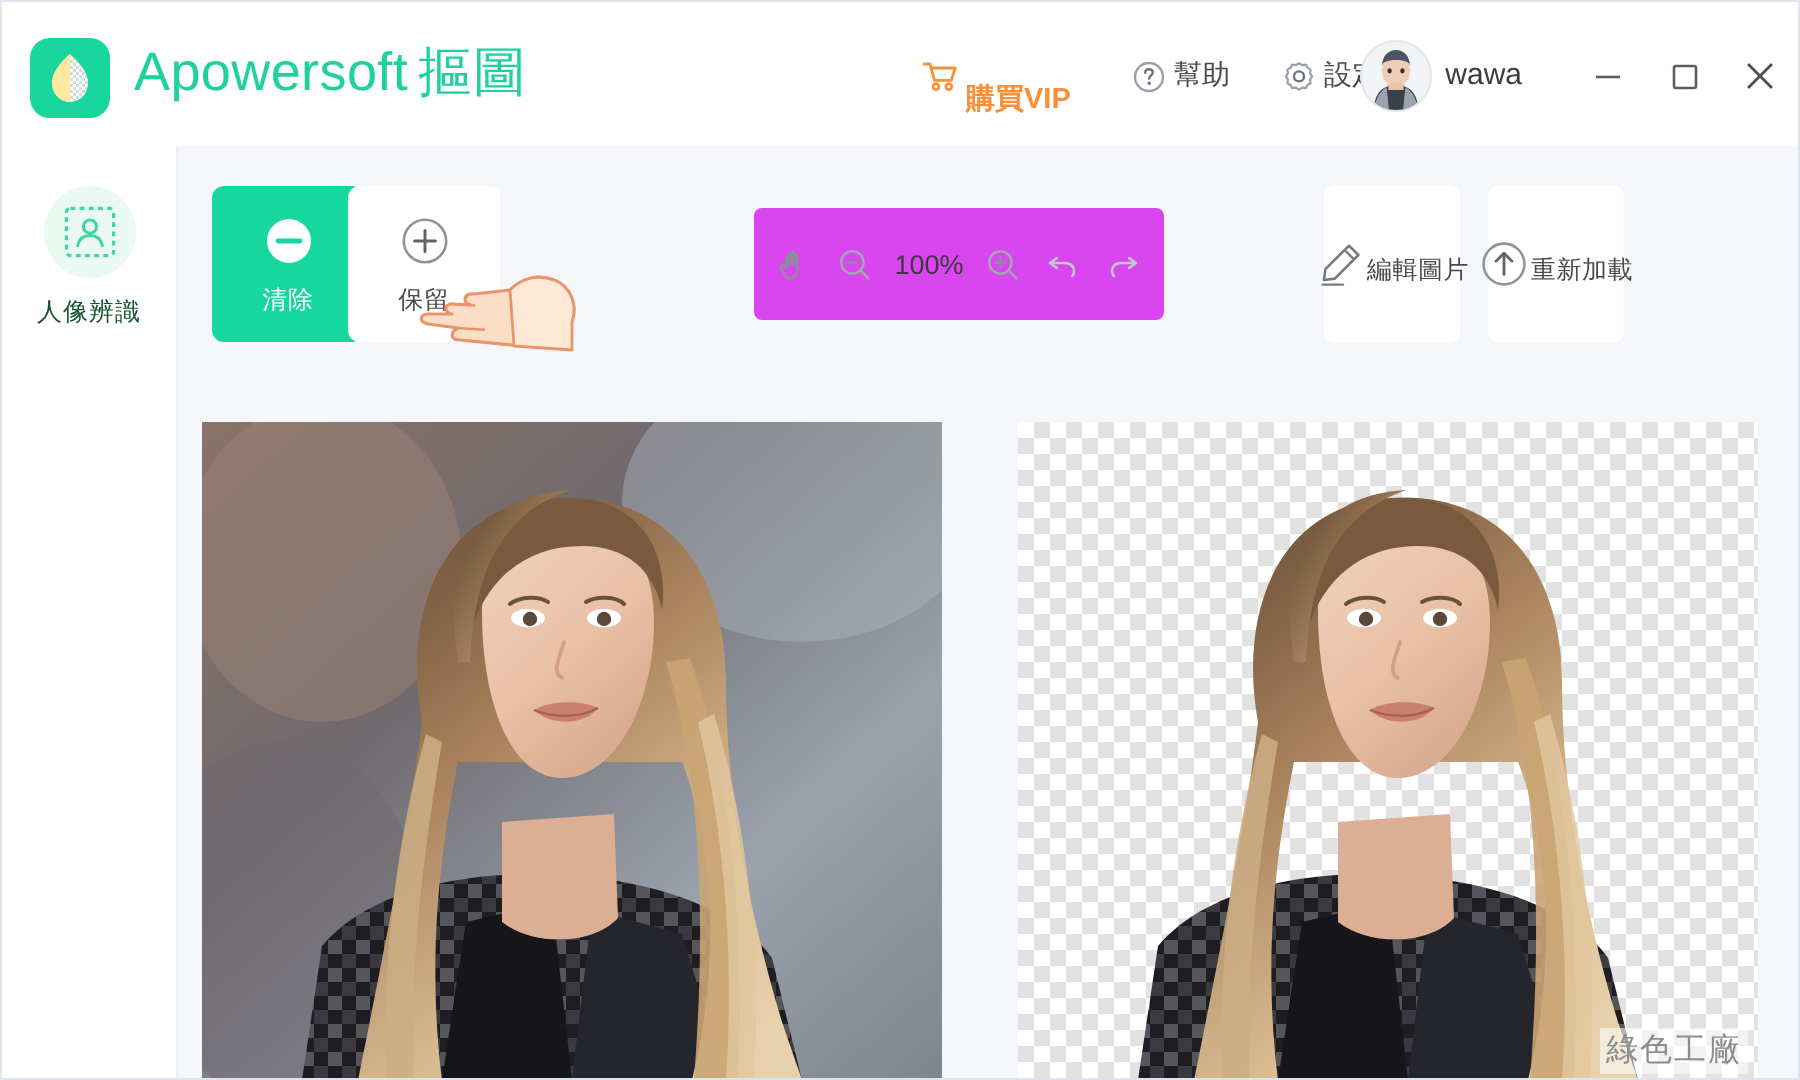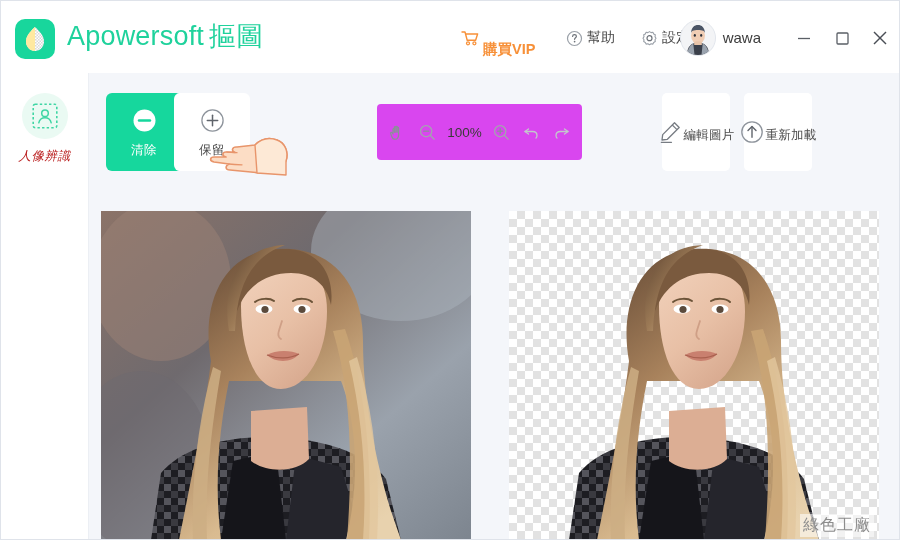--- a/index.html
+++ b/index.html
@@ -75,21 +75,21 @@
   }
   .side-item{
     position:absolute;left:0;top:20px;width:87px;
     display:flex;flex-direction:column;align-items:center;cursor:pointer;
   }
   .side-ic{
     width:46px;height:46px;border-radius:50%;background:#eafaf3;
     display:flex;align-items:center;justify-content:center;
   }
   .side-lbl{
-    margin-top:9px;font-size:12.5px;color:#b91c1c;letter-spacing:.5px;white-space:nowrap;font-style:italic;
+    margin-top:9px;font-size:12.5px;color:#14532d;letter-spacing:.5px;white-space:nowrap;
   }
 
   
   .toolbar{
     position:absolute;left:88px;top:72px;width:811px;height:117px;
     background:#f4f6fa;box-sizing:border-box;
   }
   .tb-btn{
     position:absolute;top:20px;width:76px;height:78px;border-radius:6px;
     display:flex;flex-direction:column;align-items:center;justify-content:center;

